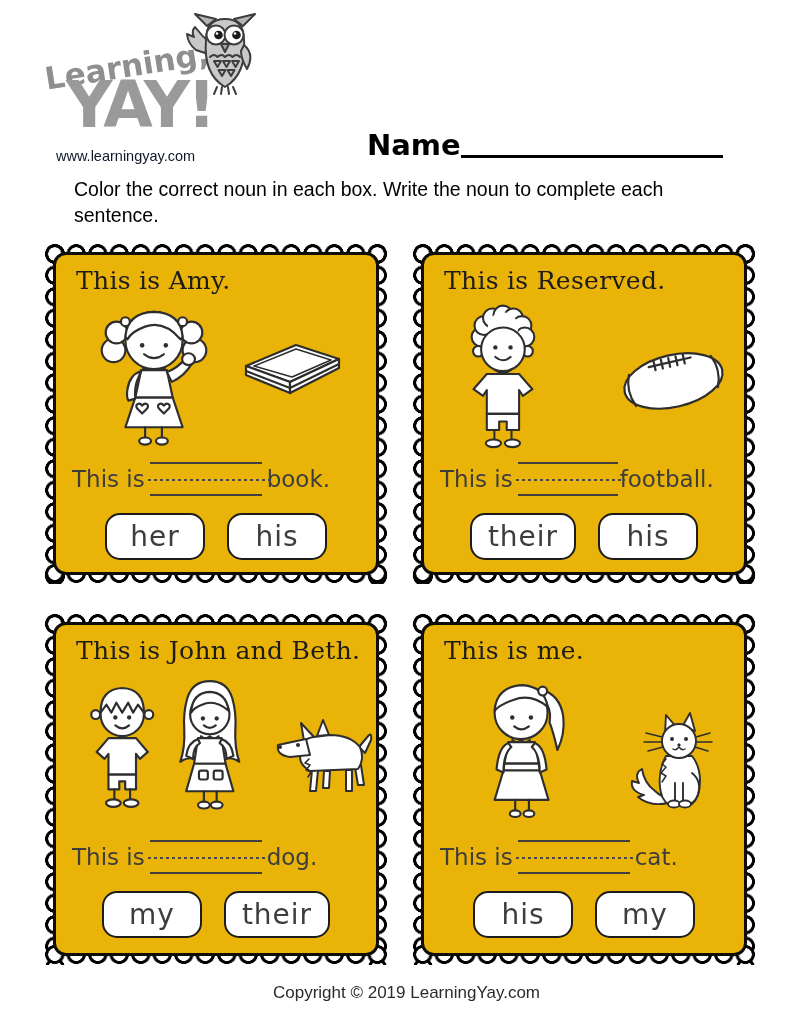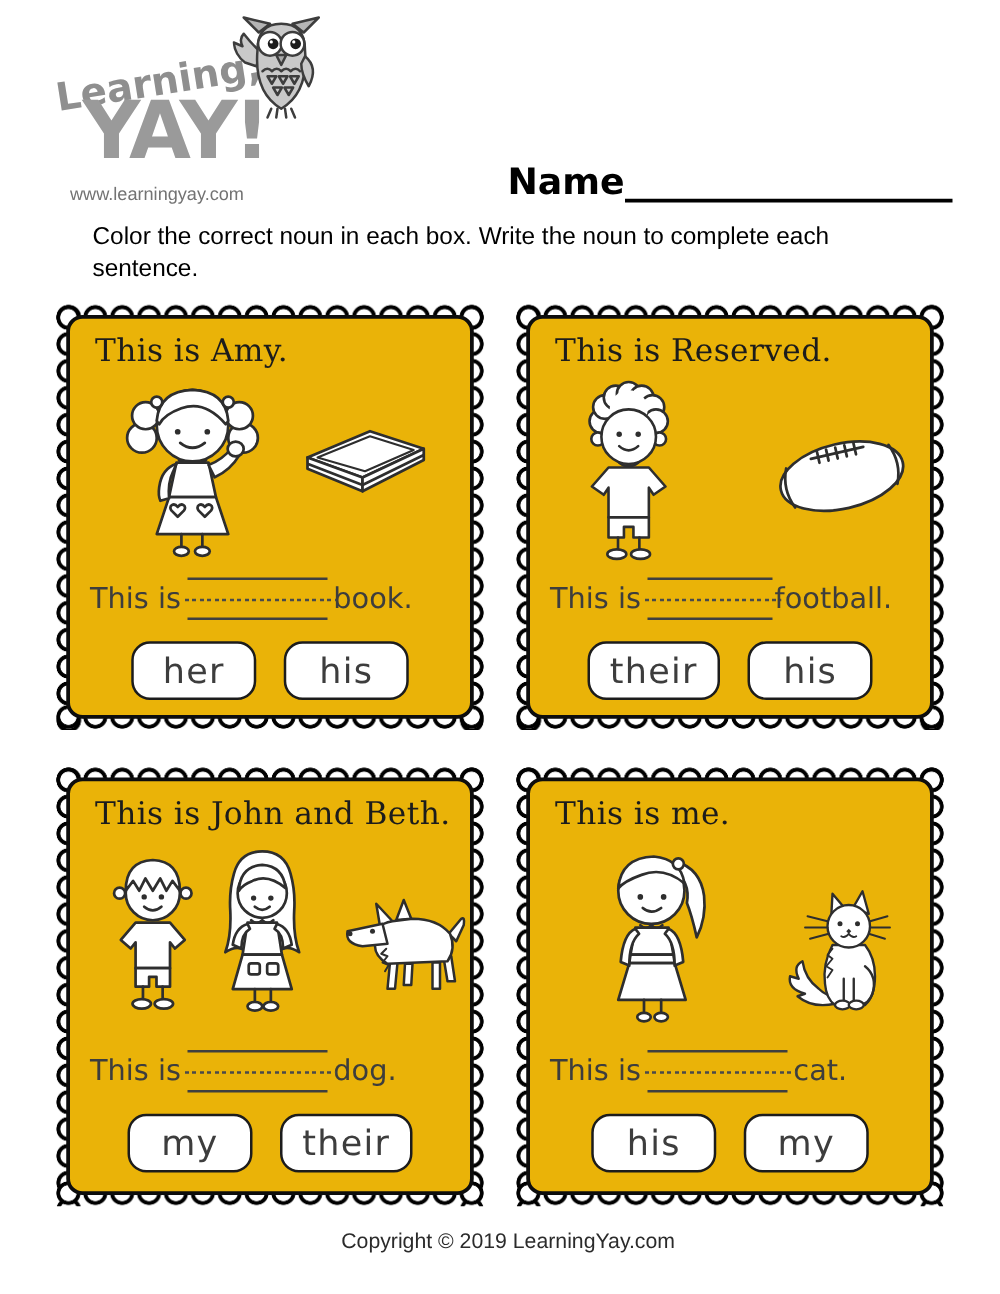--- a/index.html
+++ b/index.html
@@ -13,28 +13,28 @@
   
   .logo { position:absolute; left:40px; top:12px; width:225px; height:152px; }
   .logo-learning {
     position:absolute; left:4px; top:36px; font-family:"DejaVu Sans", sans-serif;
     font-size:31px; font-weight:700; color:#8f8f8f; transform:rotate(-9deg);
   }
   .logo-yay {
     position:absolute; left:26px; top:56px; font-family:"DejaVu Sans", sans-serif;
     font-size:64px; font-weight:800; color:#9a9a9a; letter-spacing:-3px;
   }
-  .logo-url { position:absolute; left:16px; top:136px; font-size:14.5px; color:#737373; }
+  .logo-url { position:absolute; left:16px; top:136px; font-size:14.5px; color:#0f172a; }
   .owl { position:absolute; left:146px; top:0; width:78px; height:84px; }
 
   .page-title {
     position:absolute; left:312px; top:46px; font-family:"DejaVu Sans", sans-serif;
     font-size:25px; font-weight:700; color:#000; letter-spacing:0.2px;
   }
-  .name-row { position:absolute; left:406px; top:128px; display:flex; align-items:flex-end; }
+  .name-row { position:absolute; left:367px; top:128px; display:flex; align-items:flex-start; }
   .name-label { font-family:"DejaVu Sans", sans-serif; font-size:29px; font-weight:700; color:#000; }
   .name-line { width:262px; height:30px; border-bottom:3px solid #000; }
 
   .instructions {
     position:absolute; left:74px; top:177px; width:655px;
     font-size:19.5px; line-height:1.33; color:#000;
   }
 
   
   .card { position:absolute; }

